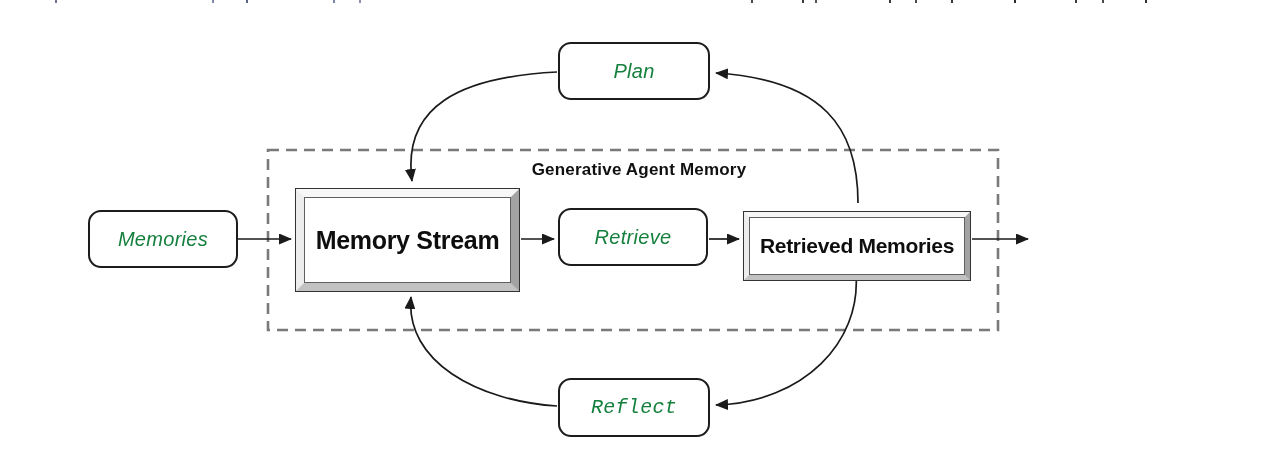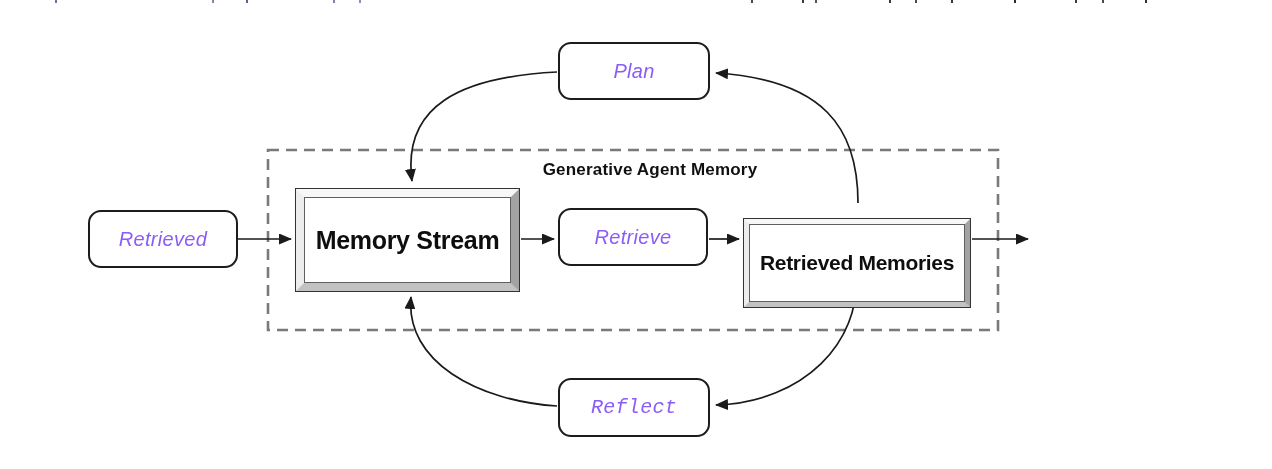--- a/index.html
+++ b/index.html
@@ -7,21 +7,21 @@
     position:relative; width:1272px; height:469px; background:#ffffff;
     font-family:"Liberation Sans", sans-serif; overflow:hidden;
   }
   svg.layer { position:absolute; left:0; top:0; width:1272px; height:469px; }
 
   
   .node {
     position:absolute; box-sizing:border-box;
     display:flex; align-items:center; justify-content:center;
     background:#ffffff; border:2px solid #1c1c1c; border-radius:13px;
-    font-style:italic; font-size:20px; color:#8b5cf6; letter-spacing:0.3px;
+    font-style:italic; font-size:20px; color:#15803d; letter-spacing:0.3px;
   }
 
   
   .frame {
     position:absolute; box-sizing:border-box;
     border:1.5px solid #333333; background:#ffffff;
   }
   .bevel {
     box-sizing:border-box; width:100%; height:100%;
     border-style:solid;
@@ -33,21 +33,21 @@
   .frame-inner {
     box-sizing:border-box; width:100%; height:100%;
     border:1.5px solid #5f5f5f; background:#ffffff;
     display:flex; align-items:center; justify-content:center;
   }
   .frame-title { font-weight:bold; color:#0e0e0e; letter-spacing:-0.3px; }
   .frame-title.big { font-size:25px;text-align:center; }
   .frame-title.mid { font-size:21px; }
 
   .region-label {
-    position:absolute; left:285px; top:160px; width:730px;
+    position:absolute; left:274px; top:160px; width:730px;
     text-align:center; font-weight:bold; font-size:17px; color:#101010;
     letter-spacing:0.2px;
   }
 
   
   .clipped-fragments {
     position:absolute; top:0; left:55px; width:2px; height:3px; background:#6b7390;
     box-shadow:
       157px 0 0 #8089a6, 191px 0 0 #5b6488, 278px 0 0 #7a85a8, 304px 0 0 #8892b0,
       696px 0 0 #4a4a4a, 747px 0 0 #3a3a3a, 760px 0 0 #555555, 834px 0 0 #3a3a3a,
@@ -78,21 +78,21 @@
 
     <path d="M858,203 C858,128 824,80 716,73" fill="none" stroke="#1a1a1a" stroke-width="1.7" marker-end="url(#arrow)"></path>
     <path d="M557,72 C460,77 402,106 412,181" fill="none" stroke="#1a1a1a" stroke-width="1.7" marker-end="url(#arrow)"></path>
     <path d="M856,274 C861,342 804,402 716,405" fill="none" stroke="#1a1a1a" stroke-width="1.7" marker-end="url(#arrow)"></path>
     <path d="M557,406 C478,401 405,362 411,297" fill="none" stroke="#1a1a1a" stroke-width="1.7" marker-end="url(#arrow)"></path>
   </svg>
 
   <div class="region-label">Generative Agent Memory</div>
 
   <div class="node" style="left:88px; top:210px; width:150px; height:58px;">
-    <span>Retrieved</span>
+    <span>Memories</span>
   </div>
 
   <div class="node" style="left:558px; top:42px; width:152px; height:58px;">
     <span>Plan</span>
   </div>
 
   <div class="node" style="left:558px; top:208px; width:150px; height:58px;">
     <span>Retrieve</span>
   </div>
 
@@ -102,21 +102,21 @@
   </div>
 
   <div class="frame" style="left:295px; top:188px; width:225px; height:104px;">
     <div class="bevel thick">
       <div class="frame-inner">
         <span class="frame-title big">Memory Stream</span>
       </div>
     </div>
   </div>
 
-  <div class="frame" style="left:743px; top:218px; width:228px; height:90px;">
+  <div class="frame" style="left:743px; top:211px; width:228px; height:70px;">
     <div class="bevel thin">
       <div class="frame-inner">
         <span class="frame-title mid">Retrieved Memories</span>
       </div>
     </div>
   </div>
 
 </div>
 
 </body></html>

